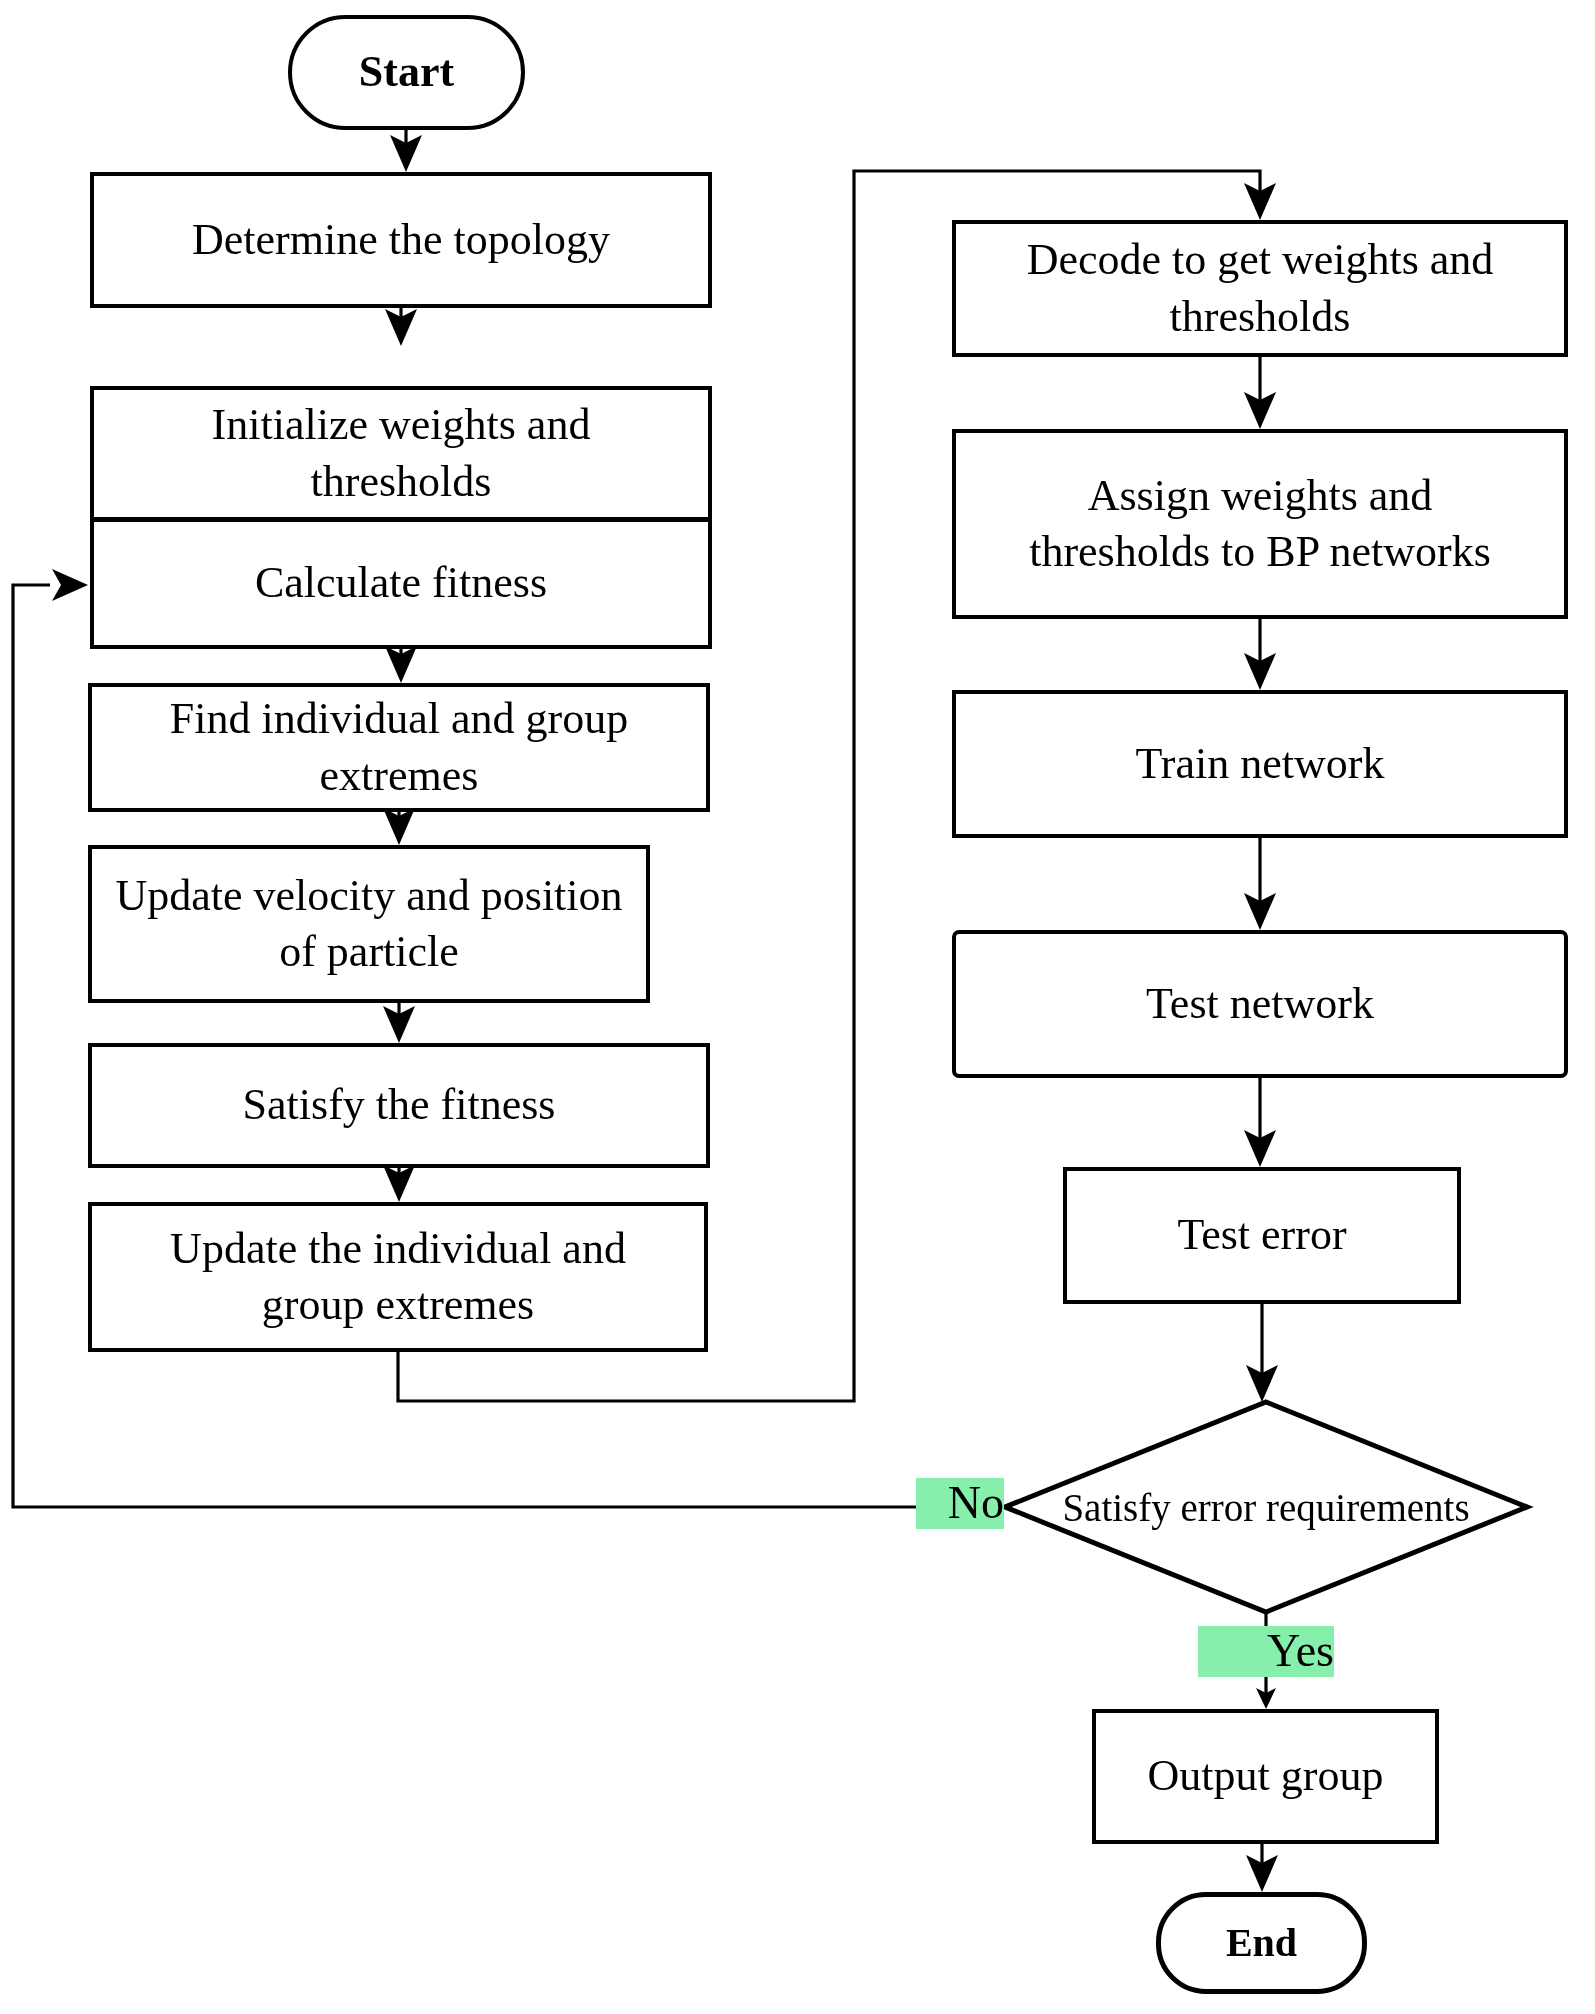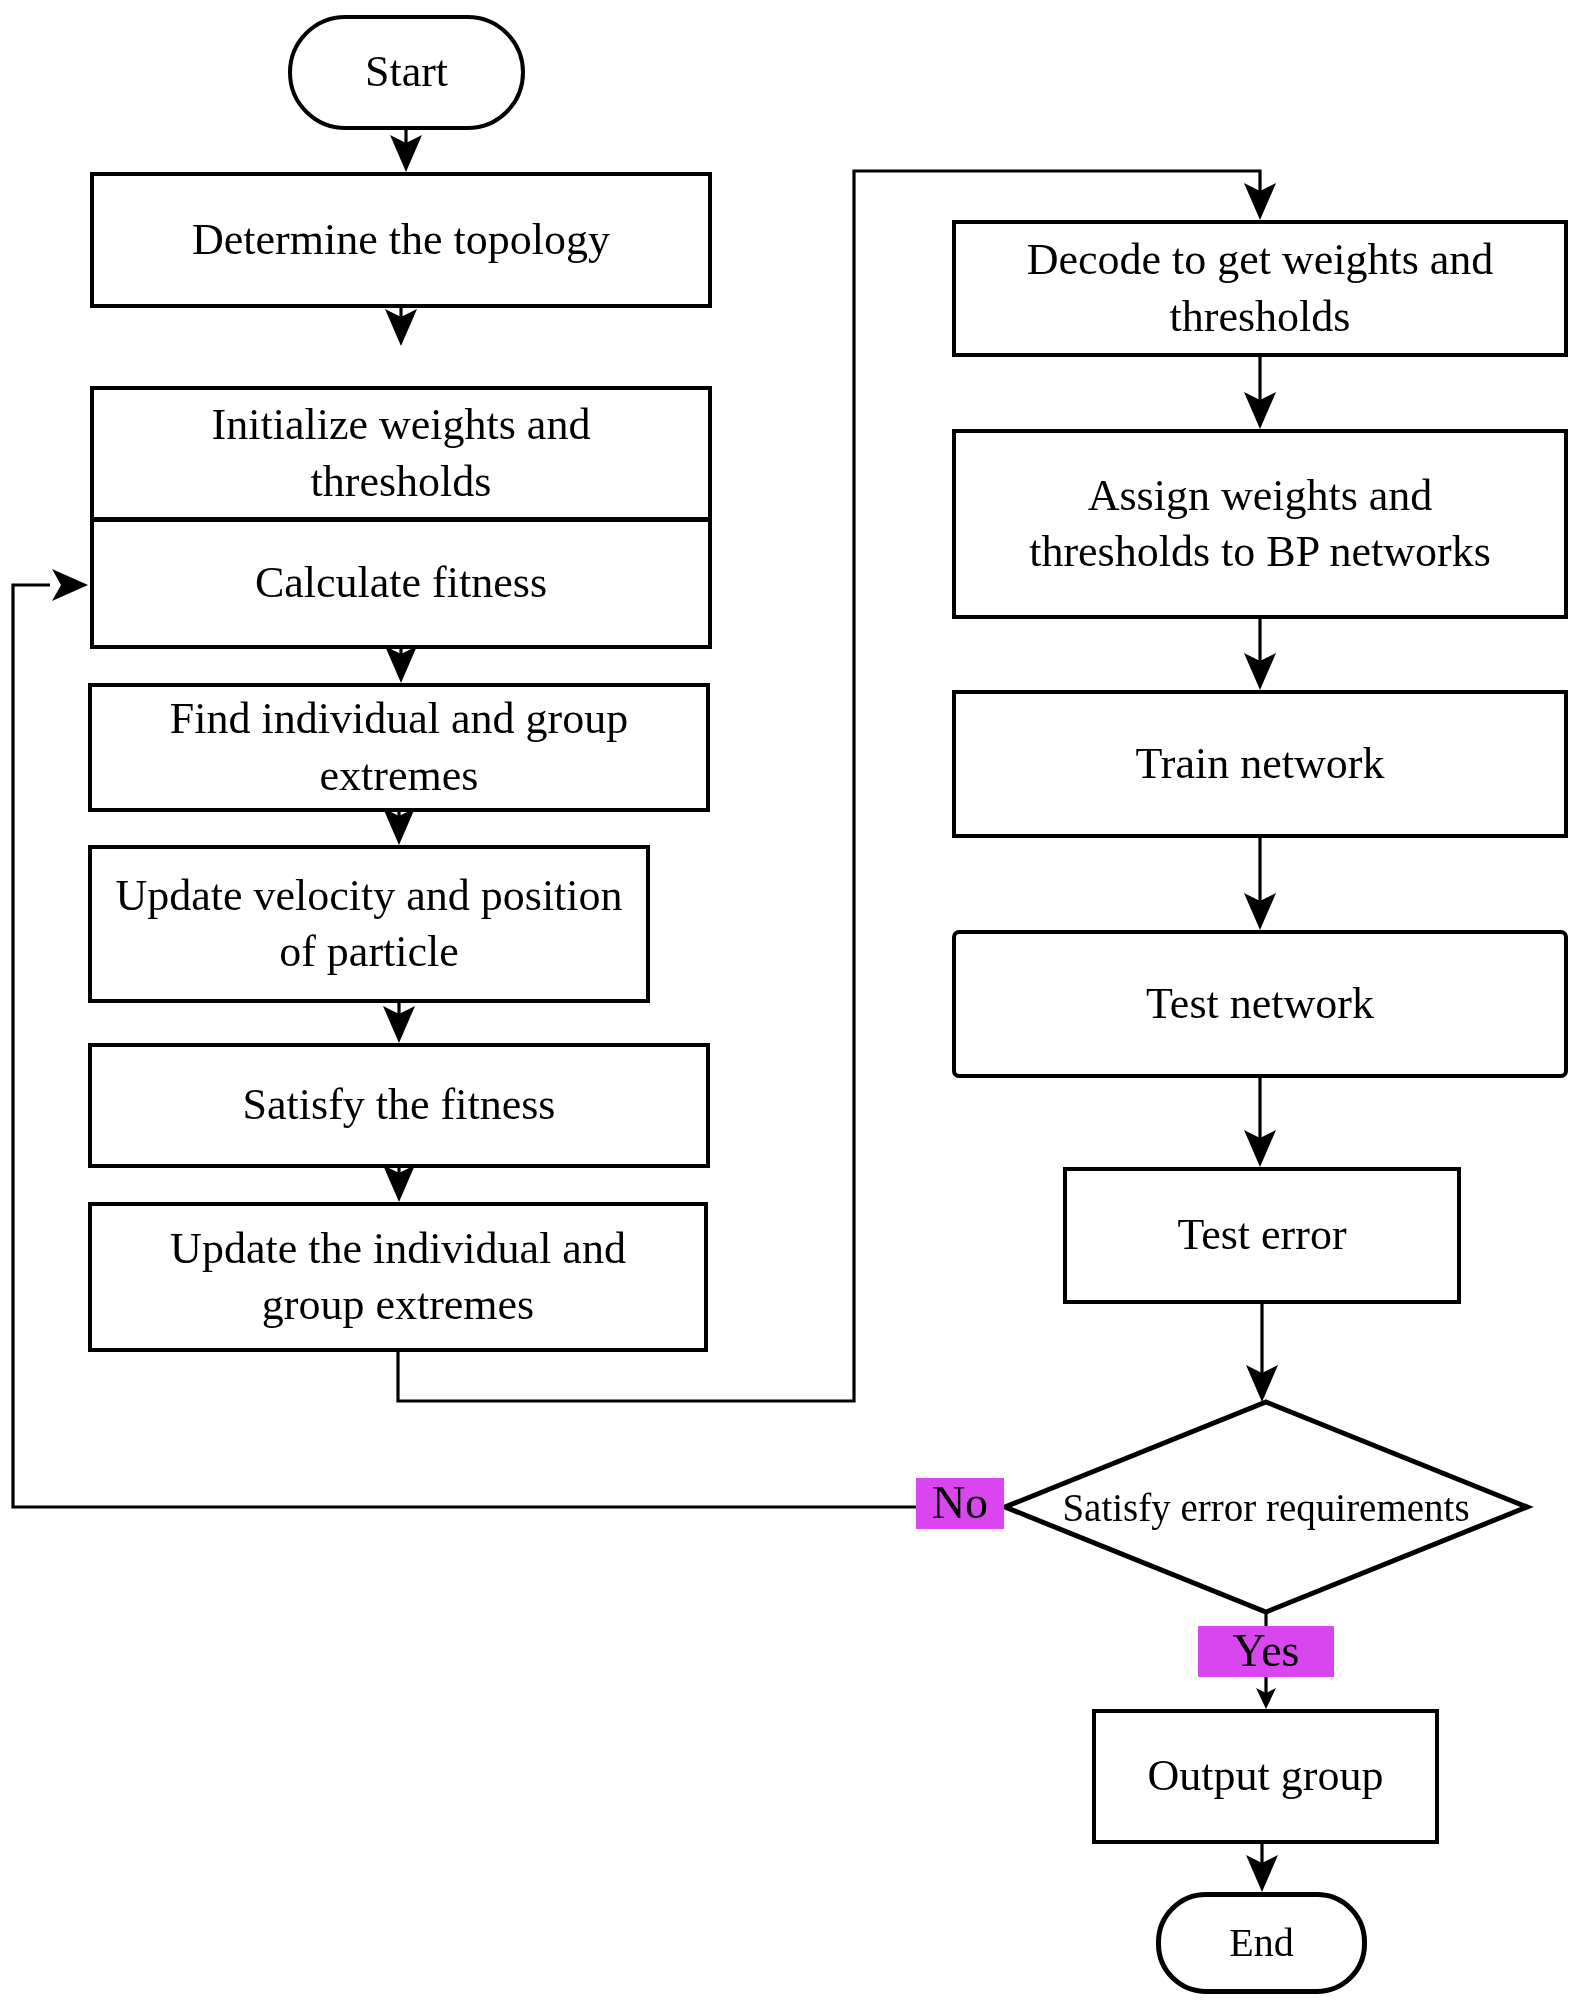--- a/index.html
+++ b/index.html
@@ -32,21 +32,21 @@
     align-items: center;
     justify-content: center;
     text-align: center;
     font-size: 44px;
     line-height: 1.28;
     color: #000000;
   }
   .node .label { display: inline-block; }
 
   
-  .terminator { border-radius: 58px; }
+  .terminator { border-radius: 58px; font-weight: bold; }
   #node-start   { left: 288px; top: 15px;   width: 237px; height: 115px; }
   #node-end     { left: 1156px; top: 1892px; width: 211px; height: 102px;
                   border-radius: 50px; border-width: 5px; font-size: 40px; }
 
   
   #node-determine-topology { left: 90px; top: 172px;  width: 622px; height: 136px; }
   #node-initialize-weights { left: 90px; top: 346px;  width: 622px; height: 135px; margin-top: 40px; }
   #node-calculate-fitness  { left: 90px; top: 518px;  width: 622px; height: 131px; }
   #node-find-extremes      { left: 88px; top: 683px;  width: 622px; height: 129px; }
   #node-update-velocity    { left: 88px; top: 845px;  width: 562px; height: 158px; }
@@ -80,24 +80,24 @@
     align-items: center;
     justify-content: center;
     text-align: center;
     font-size: 39px;
     color: #000000;
   }
 
   
   .edge-label {
     position: absolute;
-    background: #d946ef;
+    background: #86efac;
     font-size: 46px;
     line-height: 1.1;
-    text-align: center;
+    text-align: right;
     color: #000000;
   }
   #label-no  { left: 916px;  top: 1478px; width: 88px;  }
   #label-yes { left: 1198px; top: 1626px; width: 136px; }
 </style>
 </head>
 <body>
 
 <div class="canvas">
 

